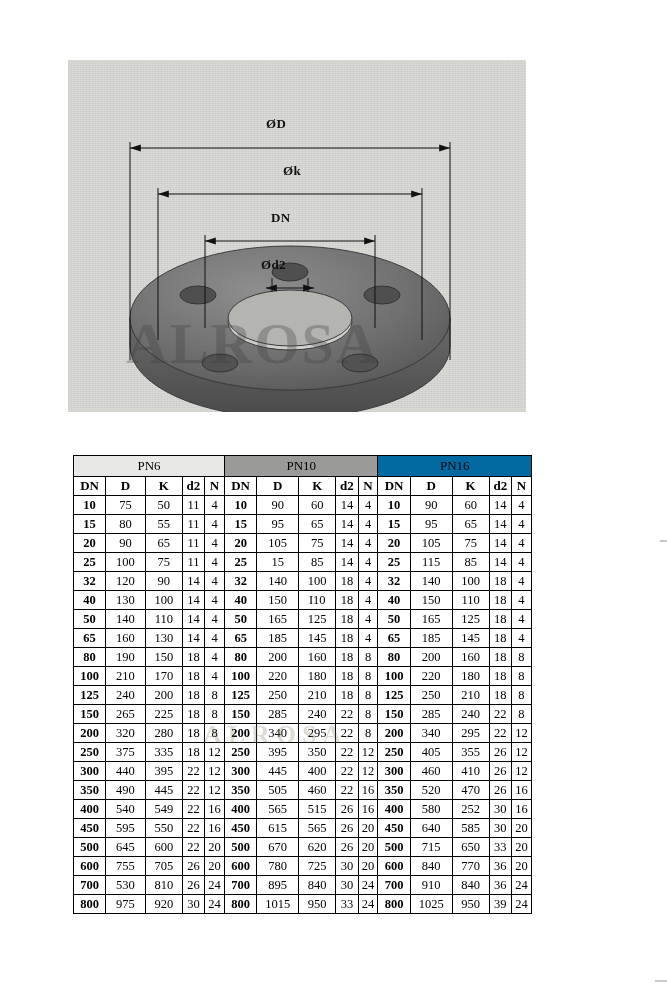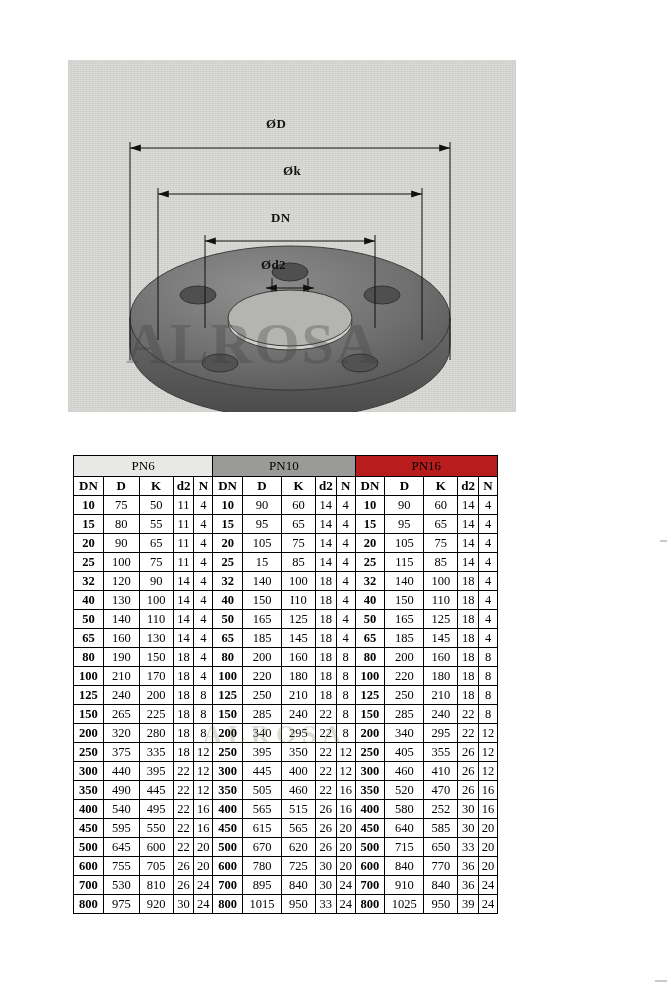--- a/index.html
+++ b/index.html
@@ -17,20 +17,21 @@
 
   
   #figure {
     position: absolute;
     left: 68px;
     top: 60px;
     width: 448px;
     height: 352px;
     background: #d9d9d6;
     overflow: hidden;
+    padding-left: 10px;
   }
   
   #figure .noise {
     position: absolute;
     inset: 0;
     background-image:
       repeating-linear-gradient(0deg, rgba(0,0,0,0.035) 0px, rgba(0,0,0,0.035) 1px, rgba(255,255,255,0.02) 1px, rgba(255,255,255,0.02) 2px),
       repeating-linear-gradient(90deg, rgba(0,0,0,0.025) 0px, rgba(0,0,0,0.025) 1px, rgba(255,255,255,0.02) 1px, rgba(255,255,255,0.02) 3px);
     pointer-events: none;
   }
@@ -59,42 +60,42 @@
 
   
   #table-wrap {
     position: absolute;
     left: 73px;
     top: 455px;
     width: 521px;
   }
   table.spec {
     border-collapse: collapse;
-    width: 425px;
+    width: 459px;
     font-family: "Liberation Serif", serif;
     font-size: 12.5px;
     color: #000;
     background: #ffffff;
   }
   table.spec td, table.spec th {
     border: 1px solid #000;
     text-align: center;
     padding: 0;
     height: 18px;
     line-height: 18px;
     font-weight: normal;
   }
   table.spec .grp {
     font-size: 13px;
     height: 20px;
     line-height: 20px;
   }
   table.spec .grp.g1 { background: #e8e8e6; }
   table.spec .grp.g2 { background: #9a9a98; }
-  table.spec .grp.g3 { background: #b91c1c; }
+  table.spec .grp.g3 { background: #0369a1; }
   table.spec .din {
     font-size: 13px;
     height: 20px;
     line-height: 20px;
     background: #ffffff;
   }
   table.spec .hdr { font-weight: bold; font-size: 13px; }
   table.spec td.dn { font-weight: bold; }
   table.spec col.c-dn { width: 40px; }
   table.spec col.c-d  { width: 52px; }
@@ -496,21 +497,21 @@
           <td>16</td>
           <td class="dn">350</td>
           <td>520</td>
           <td>470</td>
           <td>26</td>
           <td>16</td>
         </tr>
         <tr>
           <td class="dn">400</td>
           <td>540</td>
-          <td>495</td>
+          <td>549</td>
           <td>22</td>
           <td>16</td>
           <td class="dn">400</td>
           <td>565</td>
           <td>515</td>
           <td>26</td>
           <td>16</td>
           <td class="dn">400</td>
           <td>580</td>
           <td>252</td>

